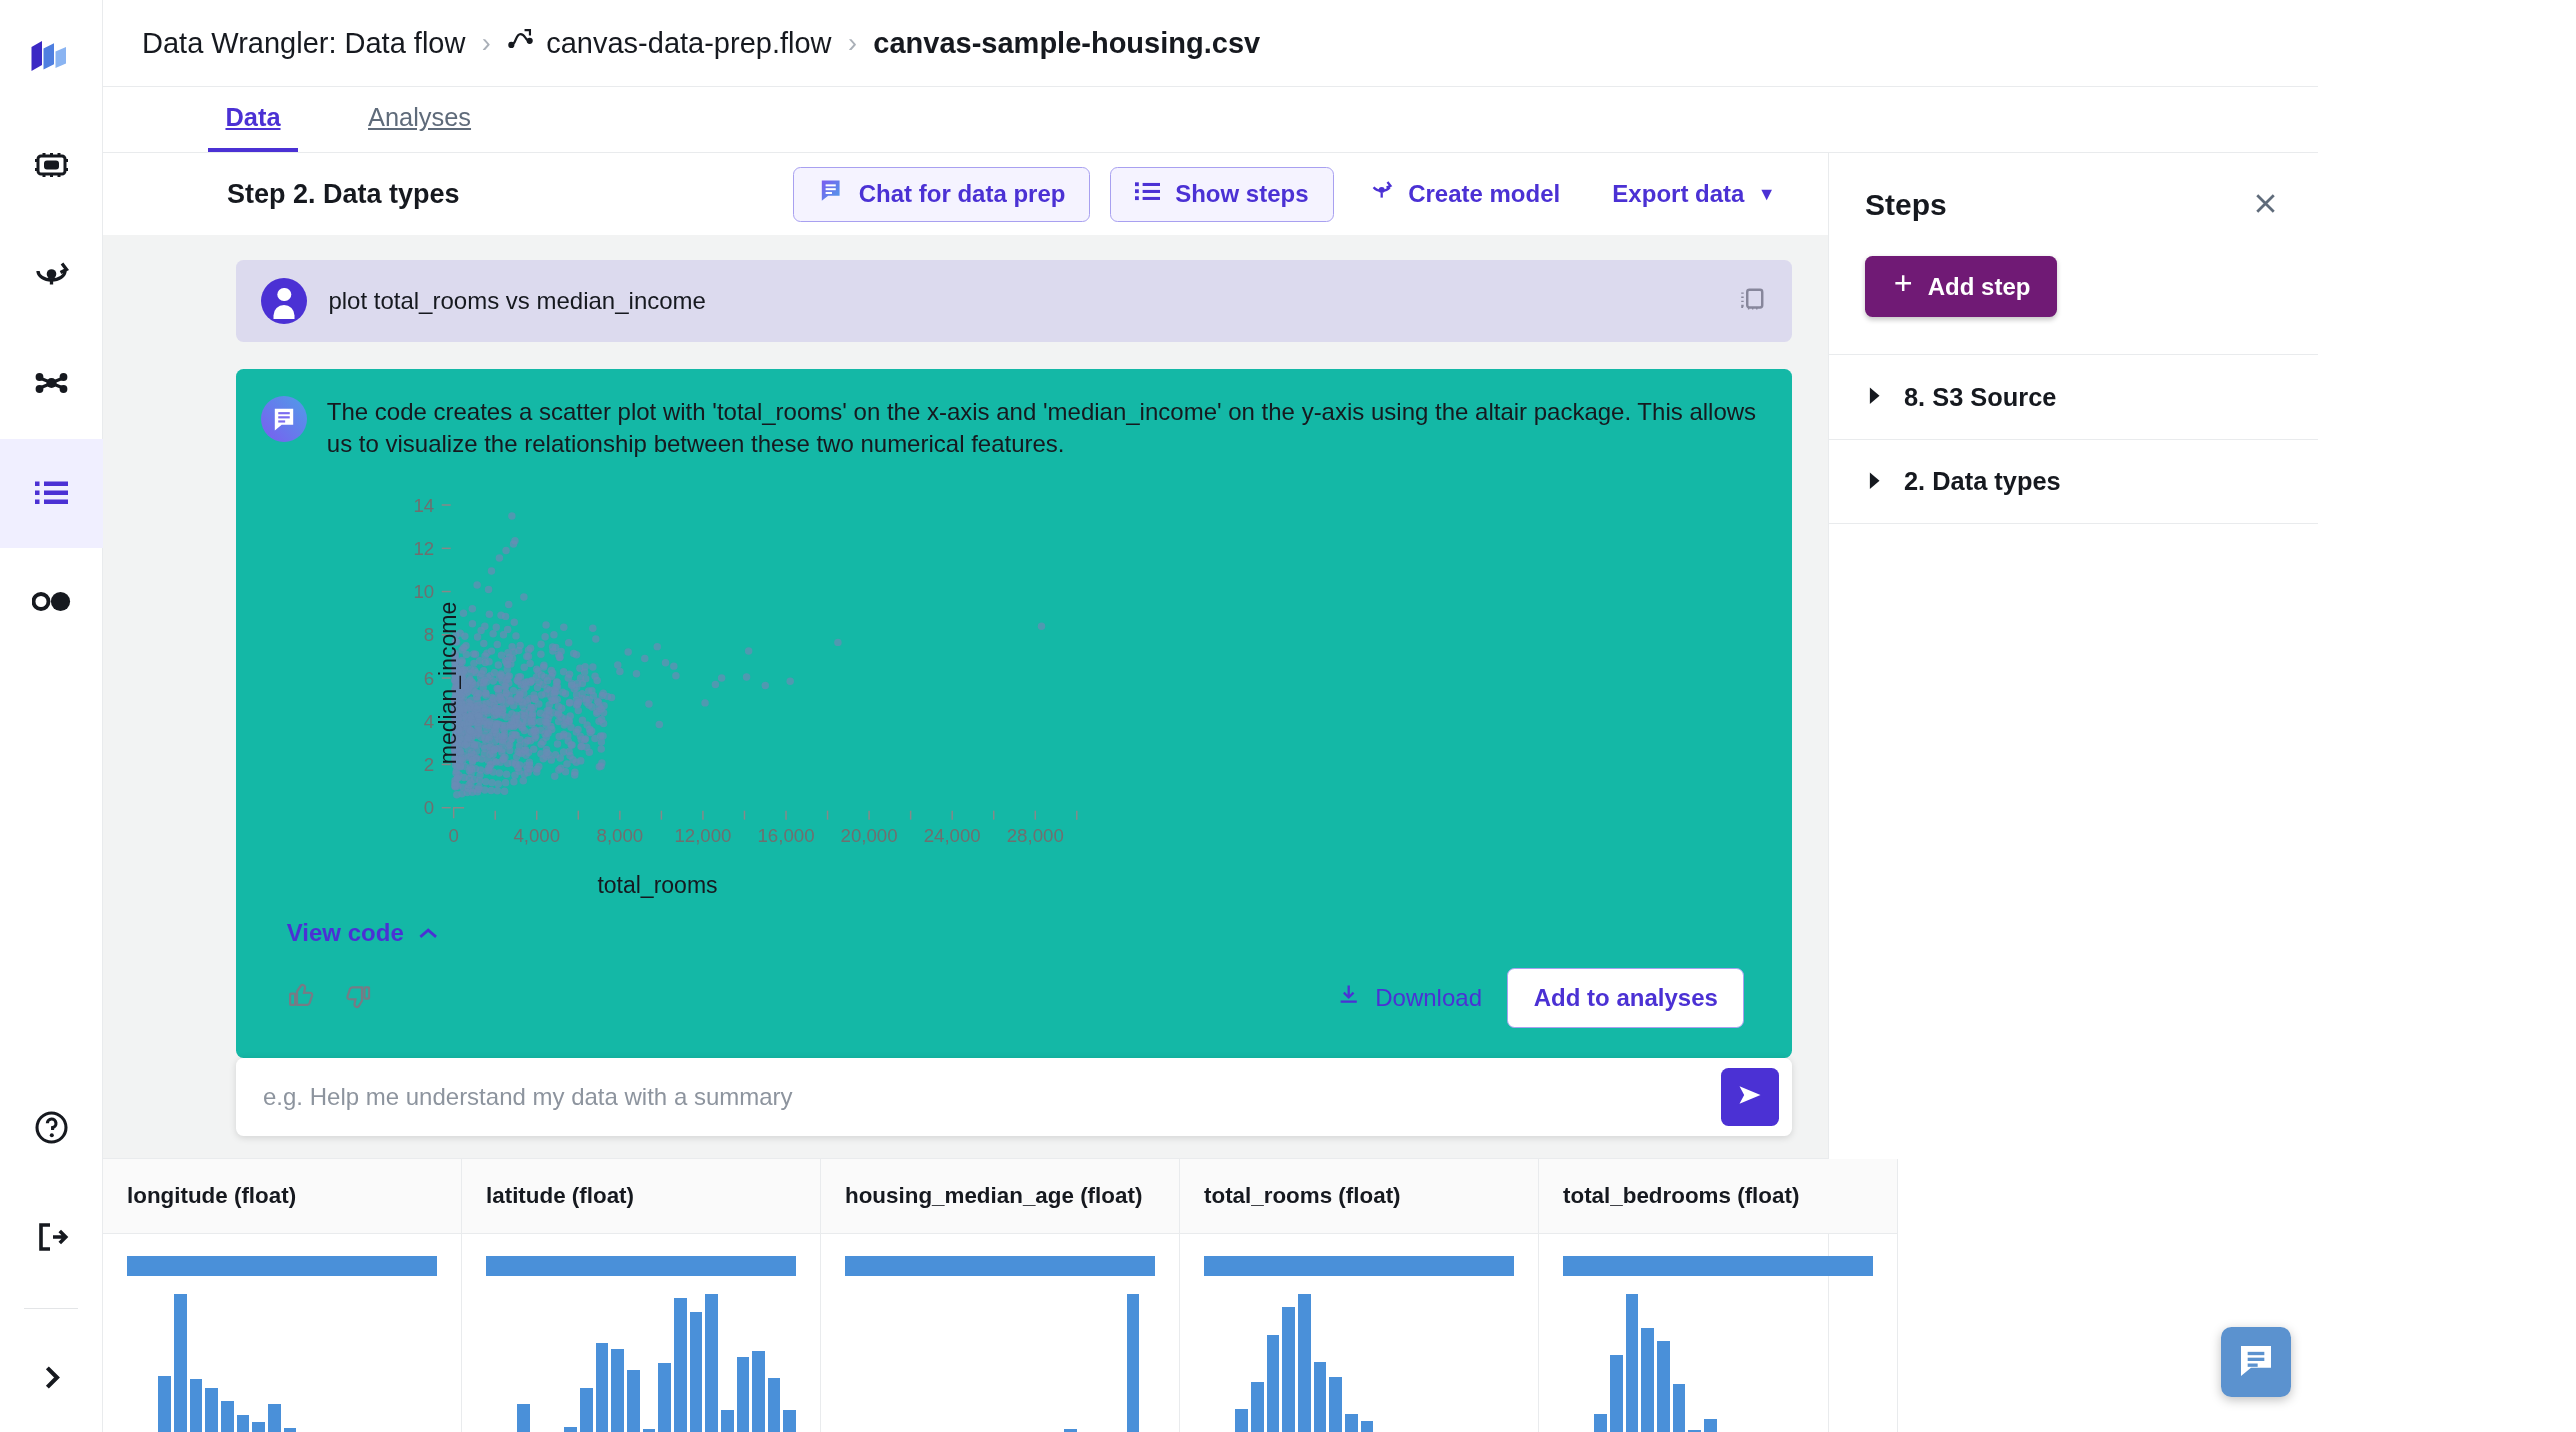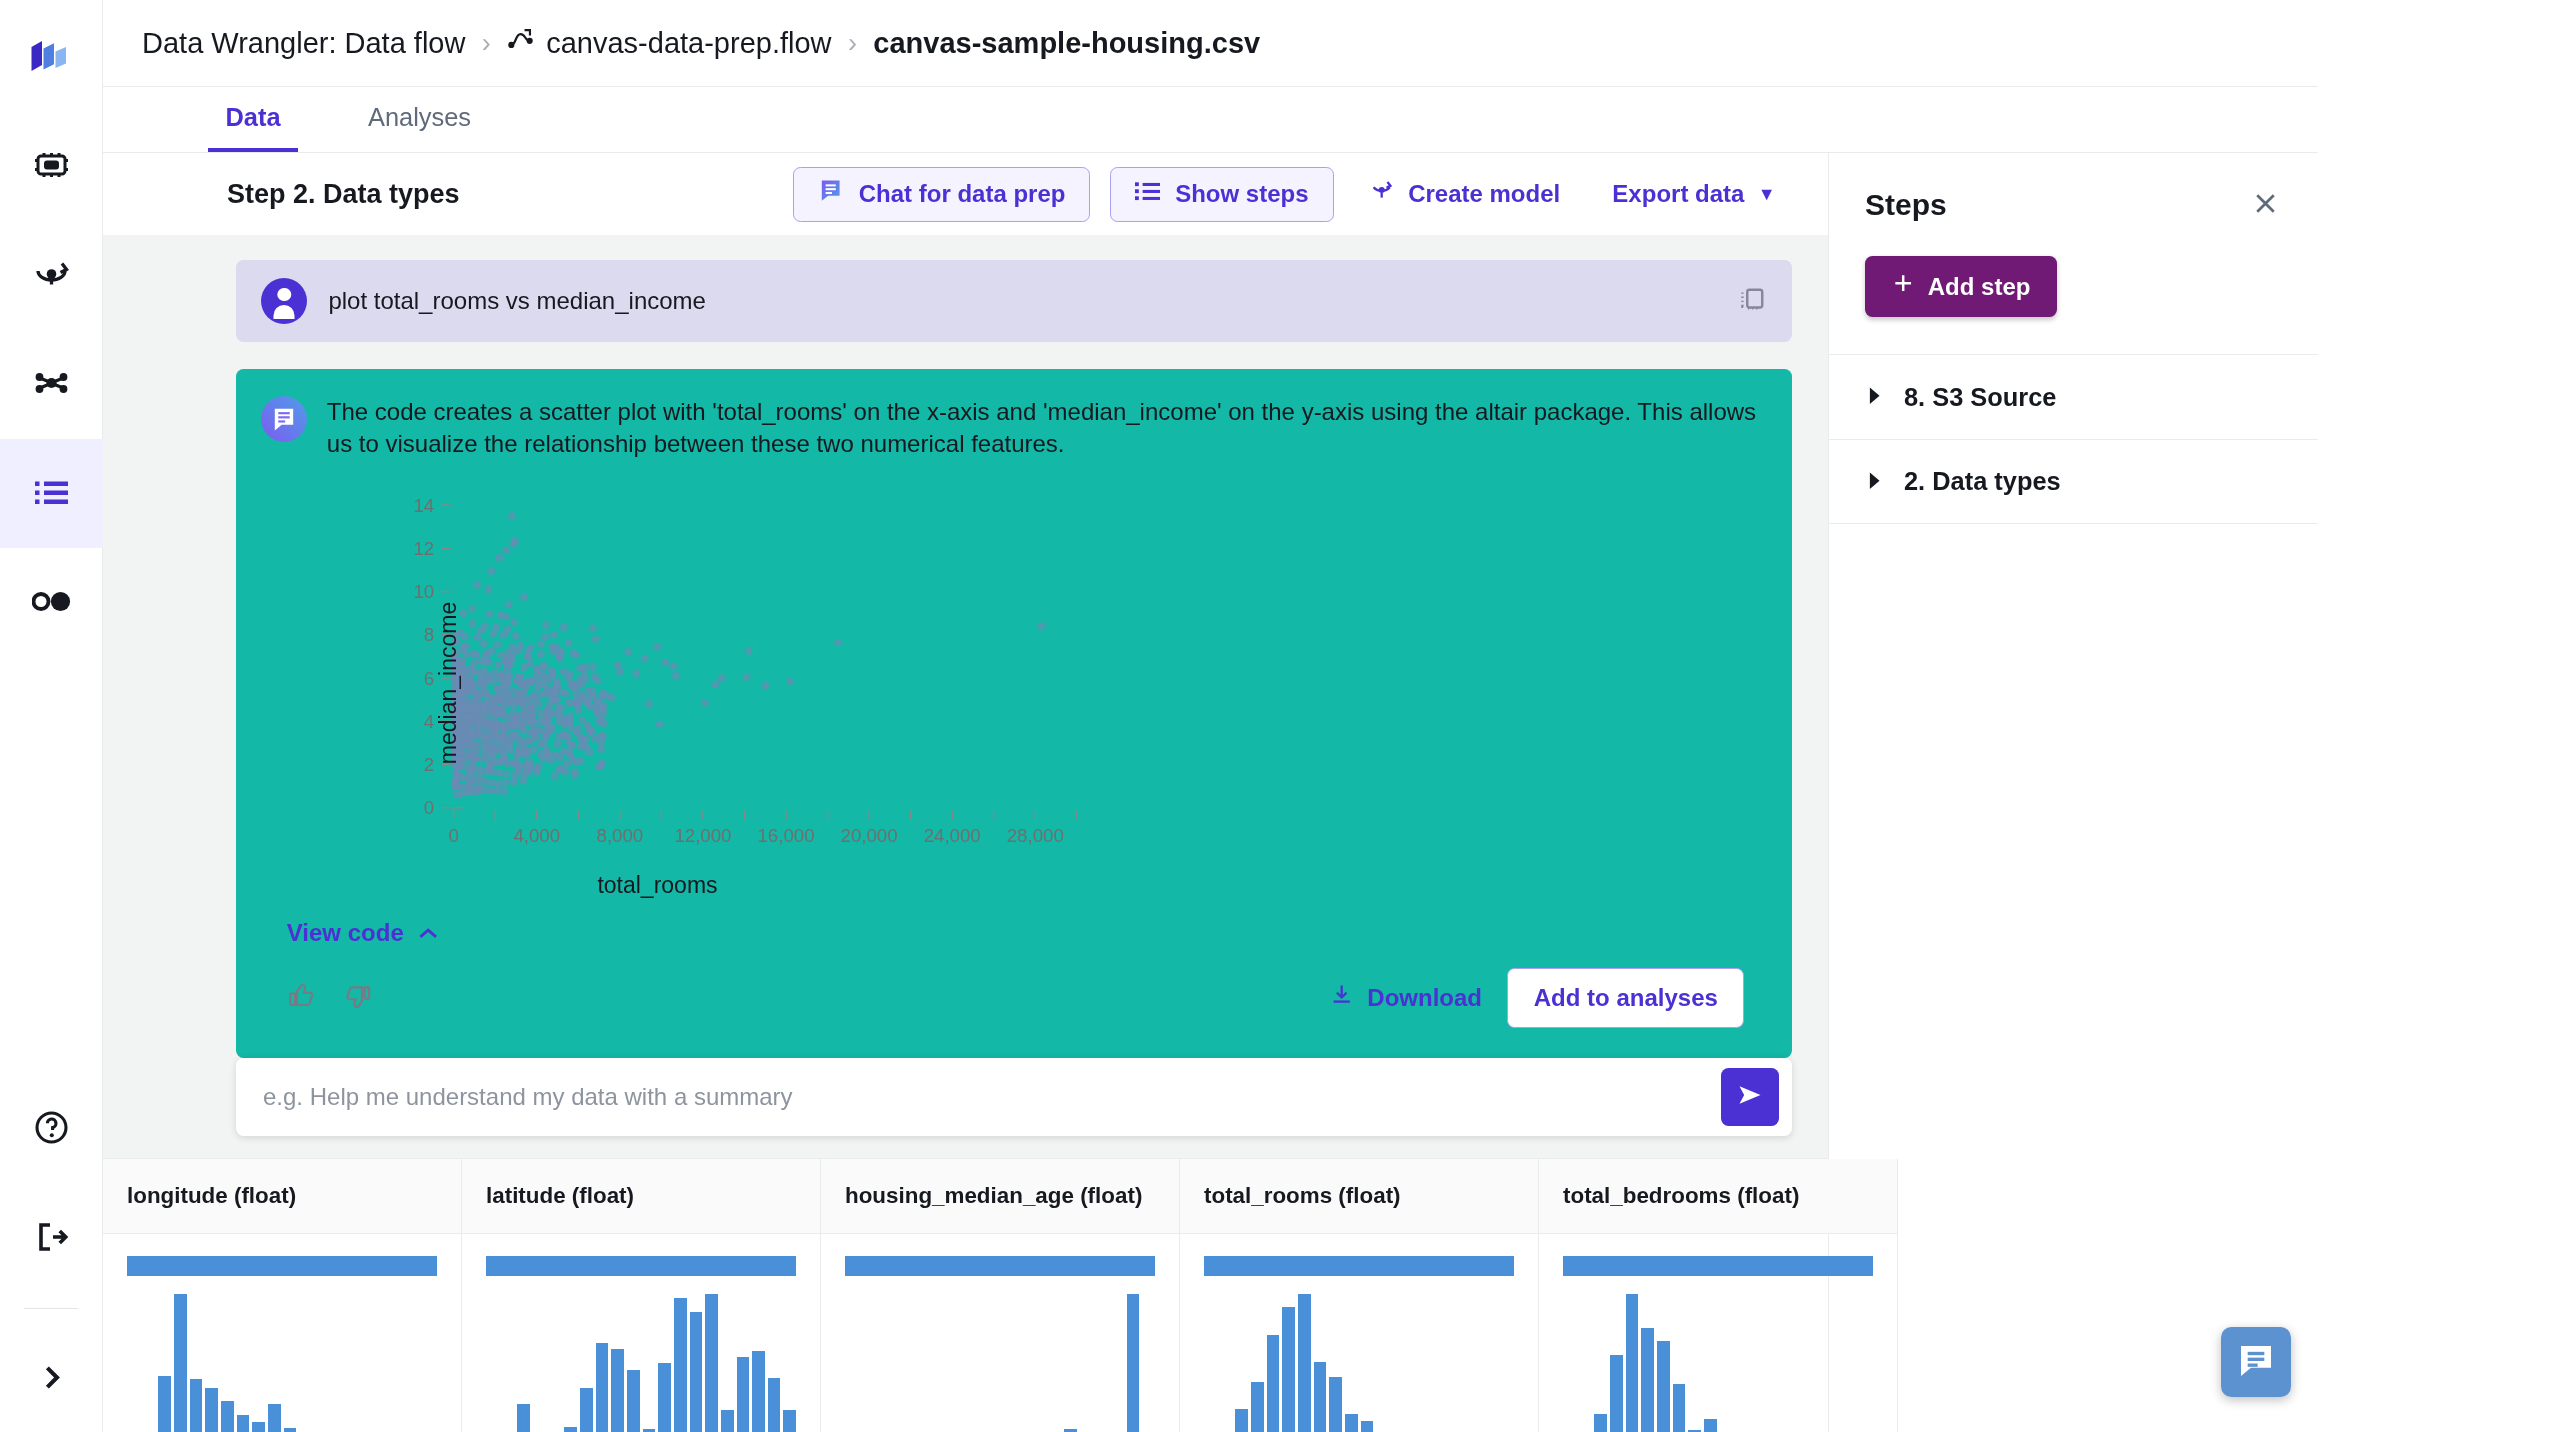--- a/index.html
+++ b/index.html
@@ -49,21 +49,21 @@
   .tabsrow {
     height: 66px; flex: 0 0 66px;
     display: flex; align-items: stretch;
     padding-left: 105px;
     border-bottom: 1.5px solid #e9ebed;
     background: #fff;
   }
   .tab {
     display: flex; align-items: center; justify-content: center;
     font-size: 25.4px; color: #5f6b7a; padding: 0 6px; margin-right: 64px;
-    border-bottom: 4.5px solid transparent; cursor: pointer; min-width: 90px;
+    border-bottom: 4.5px solid transparent; cursor: pointer; min-width: 90px; text-decoration: underline;
   }
   .tab.active { color: #4b31d4; font-weight: bold; border-bottom-color: #4b31d4; }
 
   .body { flex: 1 1 auto; display: flex; min-height: 0; }
 
   
   .main {
     width: 1726px; flex: 0 0 1726px;
     display: flex; flex-direction: column;
     border-right: 1.5px solid #e9ebed;
@@ -144,21 +144,21 @@
   }
   .botfoot {
     display: flex; align-items: center; padding: 21px 22.4px 30px 25.4px;
     flex: 0 0 auto;
   }
   .feedback { display: flex; gap: 25.4px; }
   .fb-icon { cursor: pointer; }
   .botfoot-right { margin-left: auto; display: flex; align-items: center; gap: 0; }
   .dl-btn {
     display: flex; align-items: center; gap: 13.4px;
-    color: #4b31d4; font-size: 24px; font-weight: bold; cursor: pointer;
+    color: #4b31d4; font-size: 24px; font-weight: normal; cursor: pointer;
     padding: 0 25.4px; height: 57px;
   }
   .ana-btn {
     display: flex; align-items: center; justify-content: center;
     height: 60px; padding: 0 25.4px;
     border: 1.5px solid #a8a0f0; border-radius: 7.5px; background: #fff;
     color: #4b31d4; font-size: 24px; font-weight: bold; cursor: pointer;
   }
 
   .inputrow { padding: 0 36px 22.4px 133px; background: #f2f3f3; flex: 0 0 auto; }

